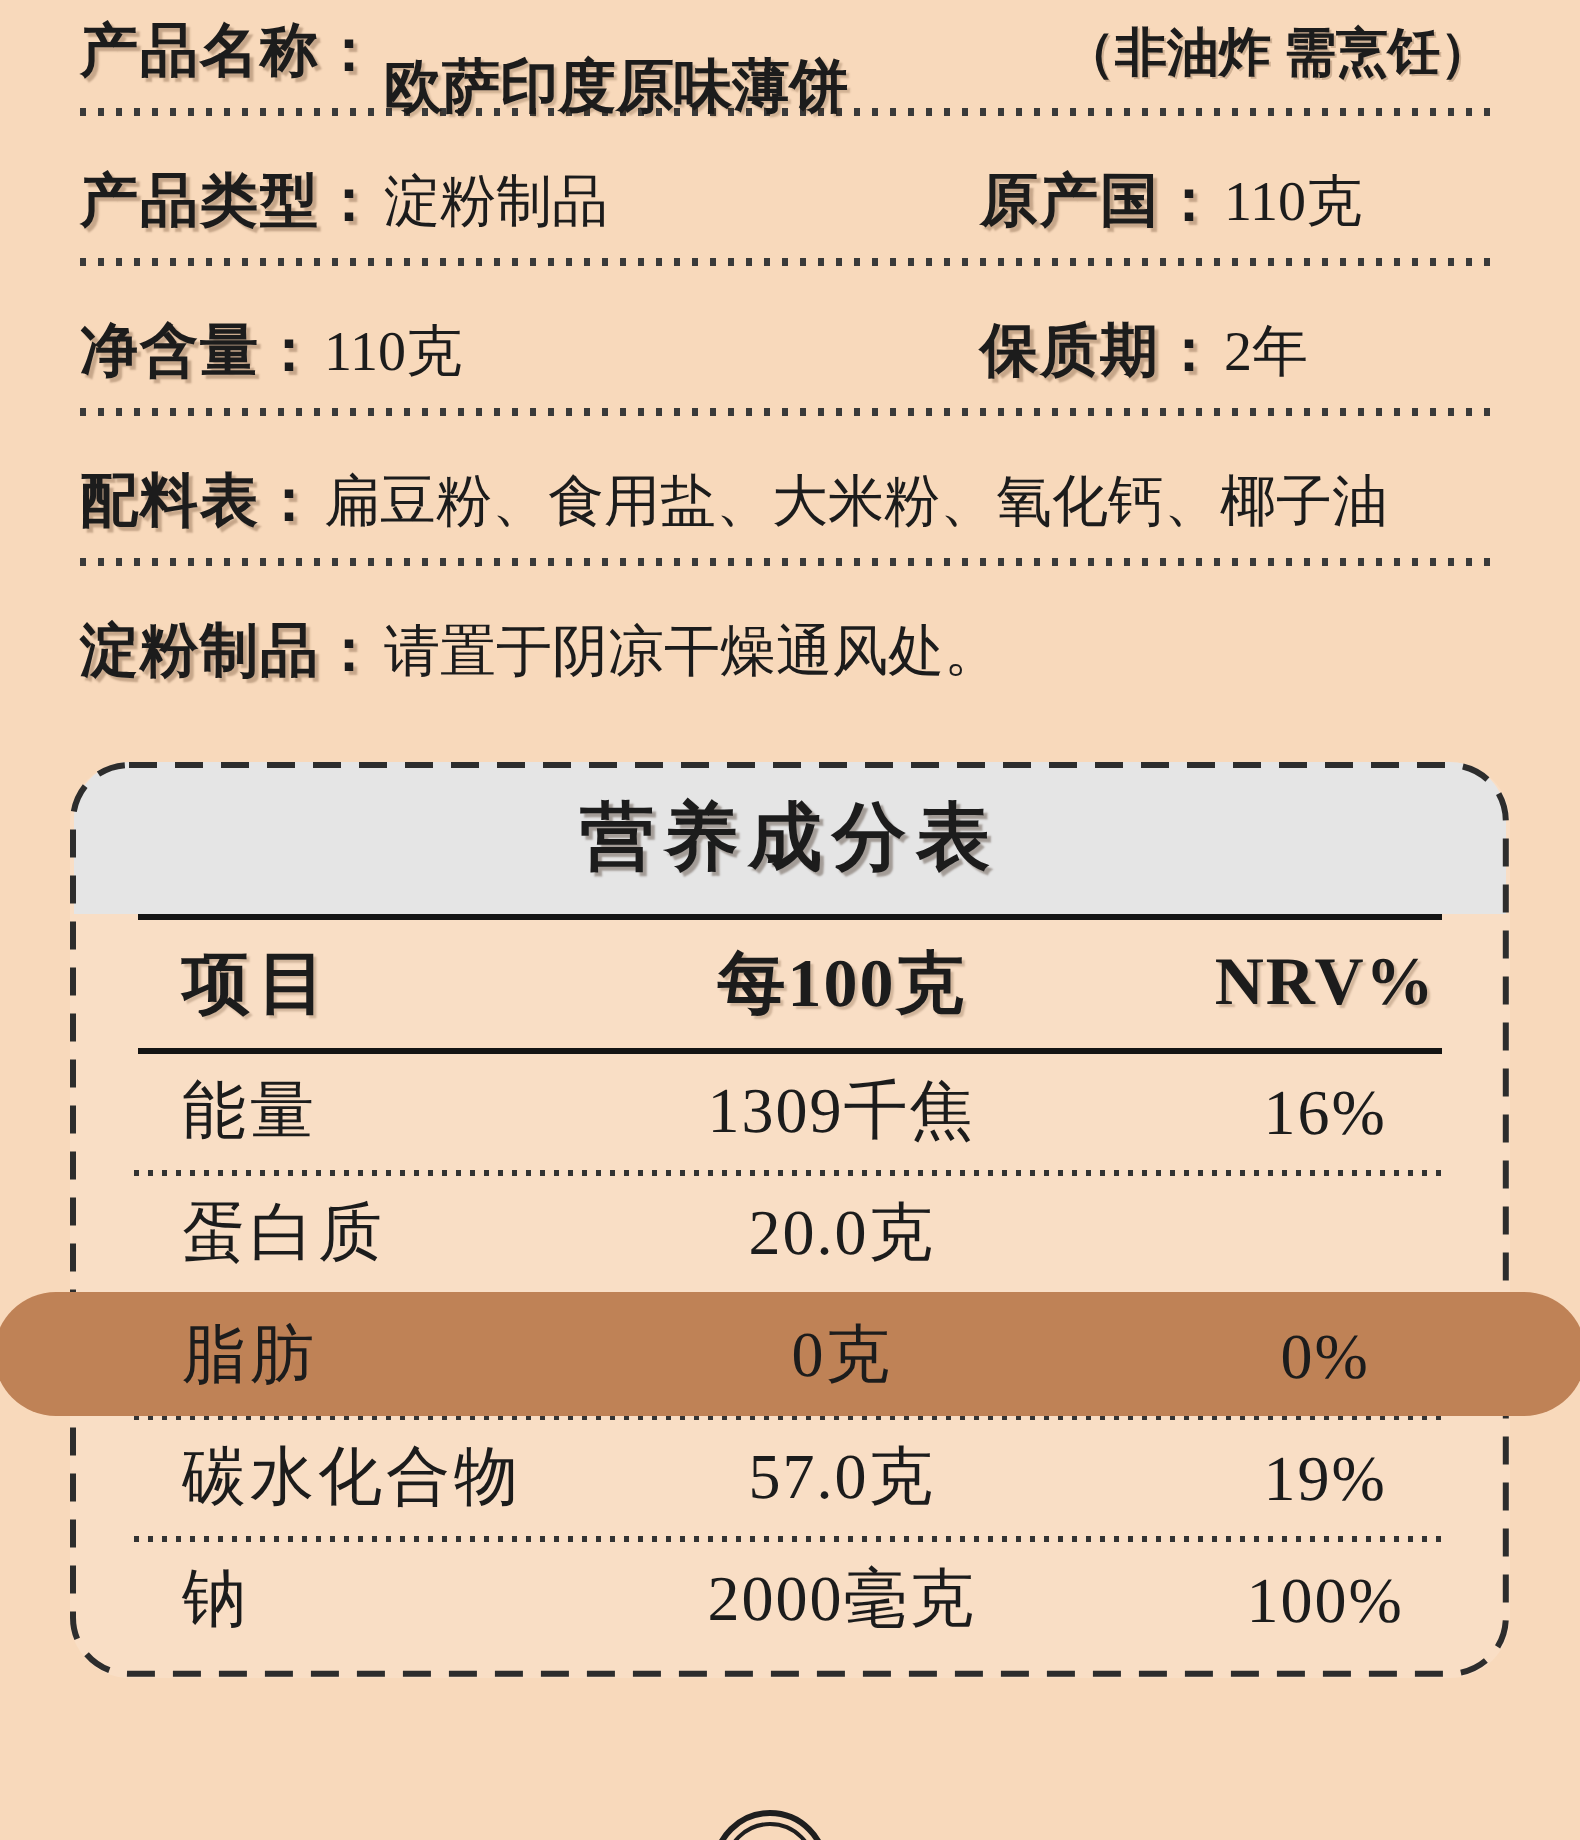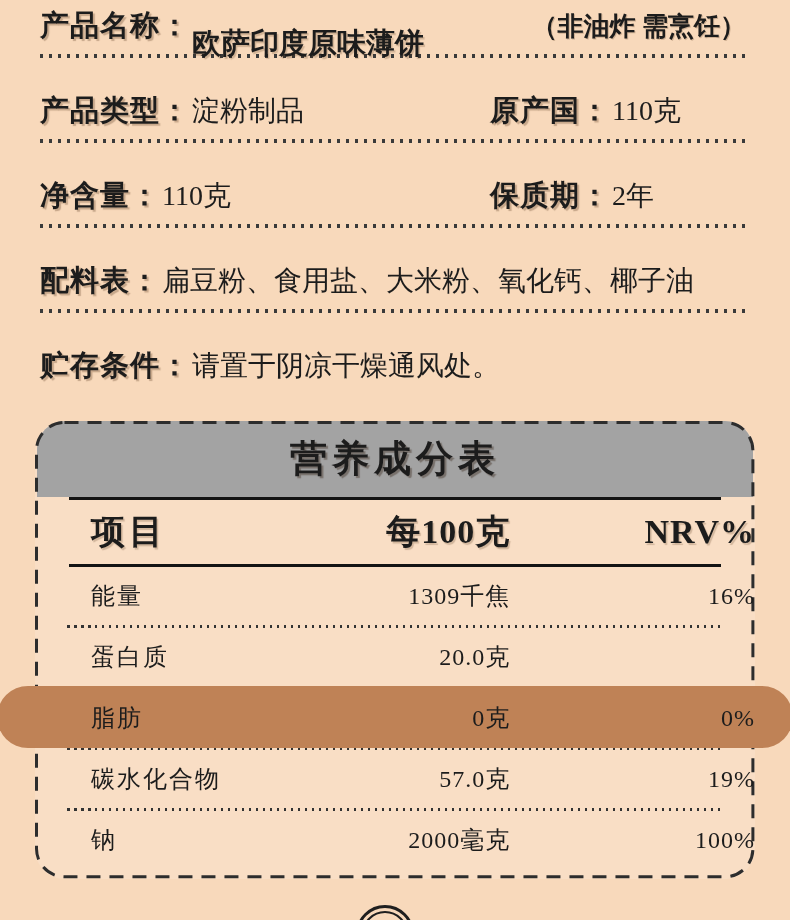--- a/index.html
+++ b/index.html
@@ -3,41 +3,41 @@
 <meta charset="utf-8">
 <style>
   html,body{margin:0;padding:0;}
   body{
     width:790px;height:920px;position:relative;overflow:hidden;
     background:#f8d9bb;color:#1c1c1c;
     font-family:"Liberation Serif","DejaVu Serif",serif;
   }
   
   .info{padding:0 40px;}
-  .irow{margin-top:32px;height:42px;display:flex;align-items:center;position:relative;font-size:29px;white-space:nowrap;}
+  .irow{margin-top:22px;height:42px;display:flex;align-items:center;position:relative;font-size:29px;white-space:nowrap;}
   .irow.first{margin-top:5px;}
   .lbl{font-weight:bold;letter-spacing:1px;text-shadow:2px 2px 1px rgba(70,35,10,.28);}
   .val{font-size:28px;margin-left:2px;}
   .val.bold{font-weight:bold;font-size:29px;text-shadow:1.5px 1.5px 1px rgba(70,35,10,.22);margin-top:36px;}
   .note{position:absolute;right:4px;font-weight:bold;font-size:26px;text-shadow:1px 1px 0 rgba(70,35,10,.22);}
   .pair2{position:absolute;left:450px;display:flex;align-items:center;}
   .dots{margin-top:7px;height:4px;
     background-image:repeating-linear-gradient(90deg,#3a3a3a 0 3px,transparent 3px 9px);}
   
   .ntable{position:relative;margin:34px 35px 0;height:458px;background:#f9dec5;border-radius:30px;}
   .dash-svg{position:absolute;inset:0;width:100%;height:100%;z-index:4;pointer-events:none;}
-  .band{height:76px;margin:2px 2px 0;background:#a3a3a3;border-radius:28px 28px 0 0;
+  .band{height:76px;margin:2px 2px 0;background:#e5e5e5;border-radius:28px 28px 0 0;
     display:flex;align-items:center;justify-content:center;
     font-size:37px;font-weight:bold;letter-spacing:5px;text-shadow:2px 2px 1px rgba(40,20,5,.35);}
   .sline{height:3px;background:#141414;margin:0 34px;position:relative;z-index:2;}
-  .grid{display:grid;grid-template-columns:37% 29% 34%;align-items:center;}
+  .grid{display:grid;grid-template-columns:37% 29% 34%;align-items:center;gap:15px;}
   .cheader{height:64px;font-size:34px;font-weight:bold;text-shadow:1.5px 1.5px 1px rgba(70,35,10,.22);}
   .c1{padding-left:56px;letter-spacing:4px;text-align:left;}
-  .c2,.c3{text-align:right;letter-spacing:1px;}
-  .trow{height:58px;font-size:24px;position:relative;}
+  .c2,.c3{text-align:center;letter-spacing:1px;}
+  .trow{height:58px;font-size:32px;position:relative;}
   .trow>span{position:relative;z-index:6;}
   .trow .c1{letter-spacing:2px;}
   .ddots{height:3px;margin:0 32px;position:relative;z-index:2;
     background-image:repeating-linear-gradient(90deg,#333 0 2.5px,transparent 2.5px 7px);}
   .trow.hl::before{content:"";position:absolute;left:-38px;right:-38px;top:-3px;bottom:-1px;
     background:#bf8256;border-radius:32px;z-index:5;}
   
   .seal{position:absolute;top:905px;left:356px;width:58px;height:58px;
     border:3px solid #1f1f1f;border-radius:50%;box-sizing:border-box;}
   .seal::after{content:"";position:absolute;inset:3px;border:2.5px solid #1f1f1f;border-radius:50%;}
@@ -74,21 +74,21 @@
   </div>
   <div class="dots"></div>
 
   <div class="irow">
     <span class="lbl">配料表：</span>
     <span class="val">扁豆粉、食用盐、大米粉、氧化钙、椰子油</span>
   </div>
   <div class="dots"></div>
 
   <div class="irow">
-    <span class="lbl">贮存条件：</span>
+    <span class="lbl">淀粉制品：</span>
     <span class="val">请置于阴凉干燥通风处。</span>
   </div>
 </div>
 
 <div class="ntable">
   <svg class="dash-svg">
     <rect x="1.5" y="1.5" width="99.5%" height="99.2%" rx="28" fill="none" stroke="#2d2d2d" stroke-width="3" stroke-dasharray="14 9"></rect>
   </svg>
 
   <div class="band">

